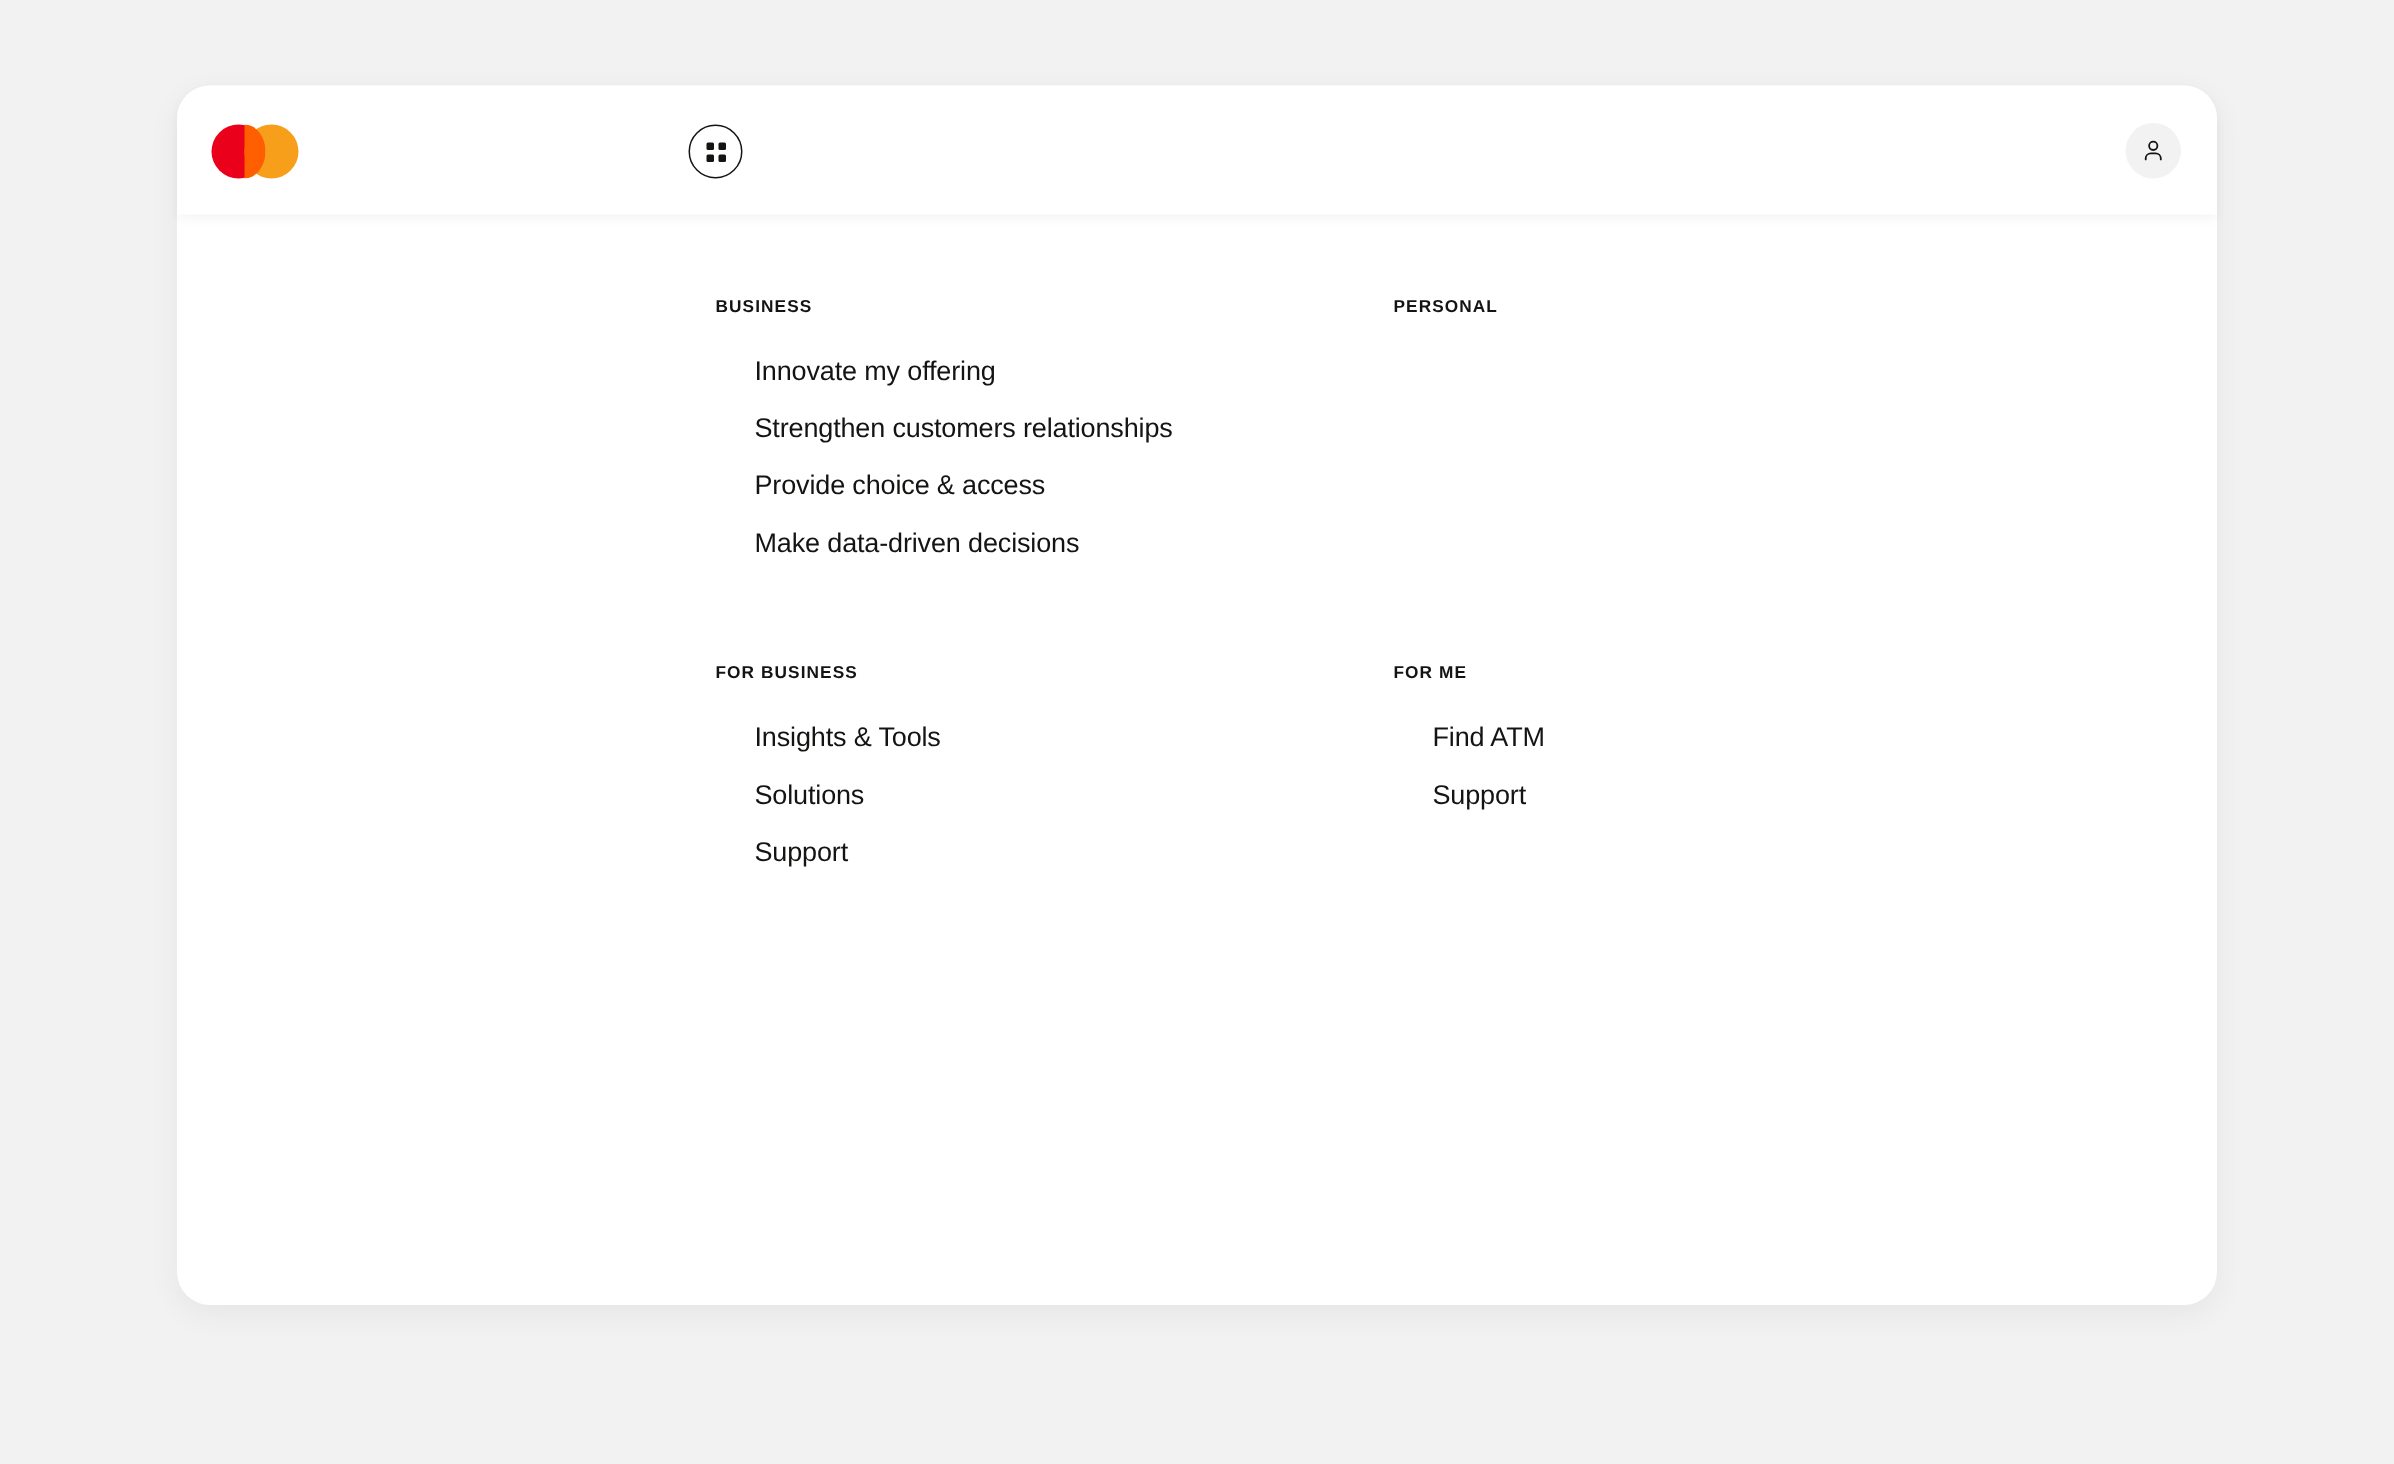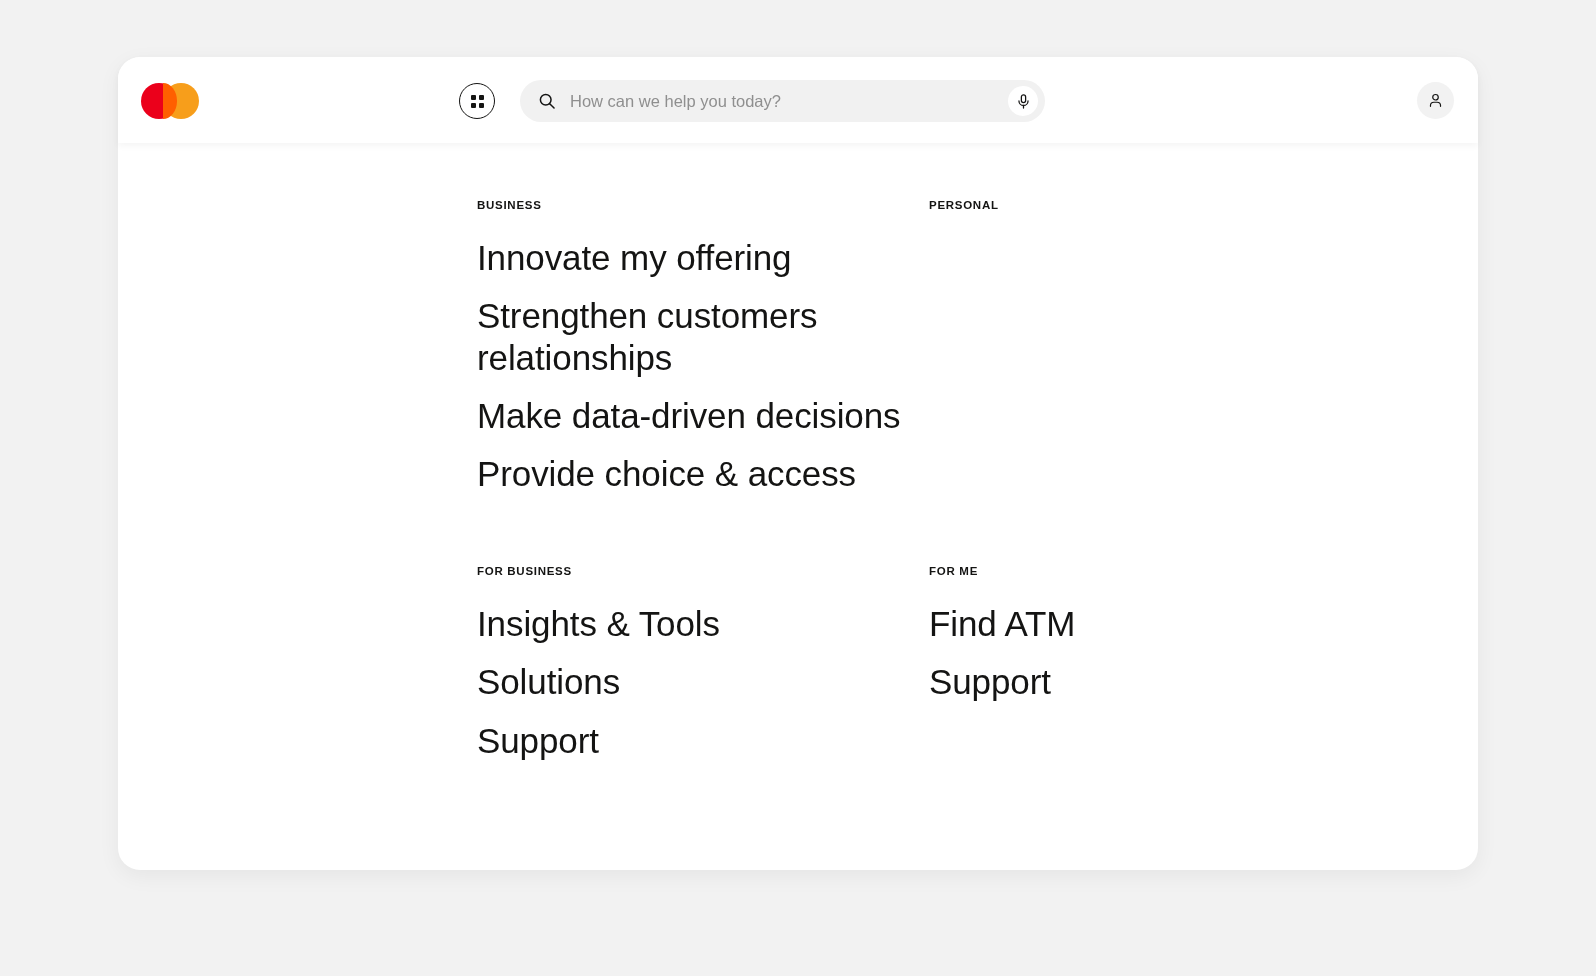--- a/index.html
+++ b/index.html
@@ -219,27 +219,28 @@
   .menu-list {
     list-style: none;
     margin: 0;
     padding: 0;
   }
   .menu-list li {
     margin: 0;
   }
   .menu-link {
     display: inline-block;
-    font-size: 35px;
+    font-size: 18px;
     line-height: 1.18;
     color: #141413;
     text-decoration: none;
     padding: 8.5px 0;
     letter-spacing: -0.1px;
     cursor: pointer;
+    margin-left: 26px;
   }
 </style>
 </head>
 <body>
 
 <div class="stage">
   <div class="panel">
 
     <div class="header">
 
@@ -251,53 +252,39 @@
 
       <div class="apps-btn" aria-label="Apps">
         <span class="apps-grid">
           <i></i>
           <i></i>
           <i></i>
           <i></i>
         </span>
       </div>
 
-      <div class="search">
-        <svg class="search-icon" viewBox="0 0 24 24" fill="none">
-          <circle cx="10.3" cy="10.3" r="7.1" stroke="#141413" stroke-width="2"></circle>
-          <line x1="15.6" y1="15.6" x2="21.4" y2="21.4" stroke="#141413" stroke-width="2" stroke-linecap="round"></line>
-        </svg>
-        <input class="search-input" type="text" placeholder="How can we help you today?" style="">
-        <button class="mic-btn">
-          <svg width="17" height="17" viewBox="0 0 24 24" fill="none">
-            <rect x="9" y="2.6" width="6" height="11" rx="3" stroke="#141413" stroke-width="1.8"></rect>
-            <path d="M5.6 11.2a6.4 6.4 0 0 0 12.8 0" stroke="#141413" stroke-width="1.8" stroke-linecap="round"></path>
-            <line x1="12" y1="17.6" x2="12" y2="21.2" stroke="#141413" stroke-width="1.8" stroke-linecap="round"></line>
-          </svg>
-        </button>
-      </div>
 
       <button class="account-btn" aria-label="Account">
         <svg width="17" height="17" viewBox="0 0 24 24" fill="none">
           <circle cx="12" cy="7.4" r="3.9" stroke="#141413" stroke-width="1.7"></circle>
           <path d="M4.9 20.2v-1.1c0-2.6 2.2-4.6 4.9-4.6h4.4c2.7 0 4.9 2 4.9 4.6v1.1" stroke="#141413" stroke-width="1.7" stroke-linecap="round"></path>
         </svg>
       </button>
     </div>
 
     <div class="menu">
       <div class="menu-grid">
 
         <div class="menu-col">
           <div class="col-label">BUSINESS</div>
           <ul class="menu-list">
             <li><a class="menu-link" href="#">Innovate my offering</a></li>
             <li><a class="menu-link" href="#">Strengthen customers relationships</a></li>
+            <li><a class="menu-link" href="#">Provide choice &amp; access</a></li>
             <li><a class="menu-link" href="#">Make data-driven decisions</a></li>
-            <li><a class="menu-link" href="#">Provide choice &amp; access</a></li>
           </ul>
         </div>
 
         <div class="menu-col">
           <div class="col-label">PERSONAL</div>
         </div>
 
         <div class="menu-col">
           <div class="col-label">FOR BUSINESS</div>
           <ul class="menu-list">

